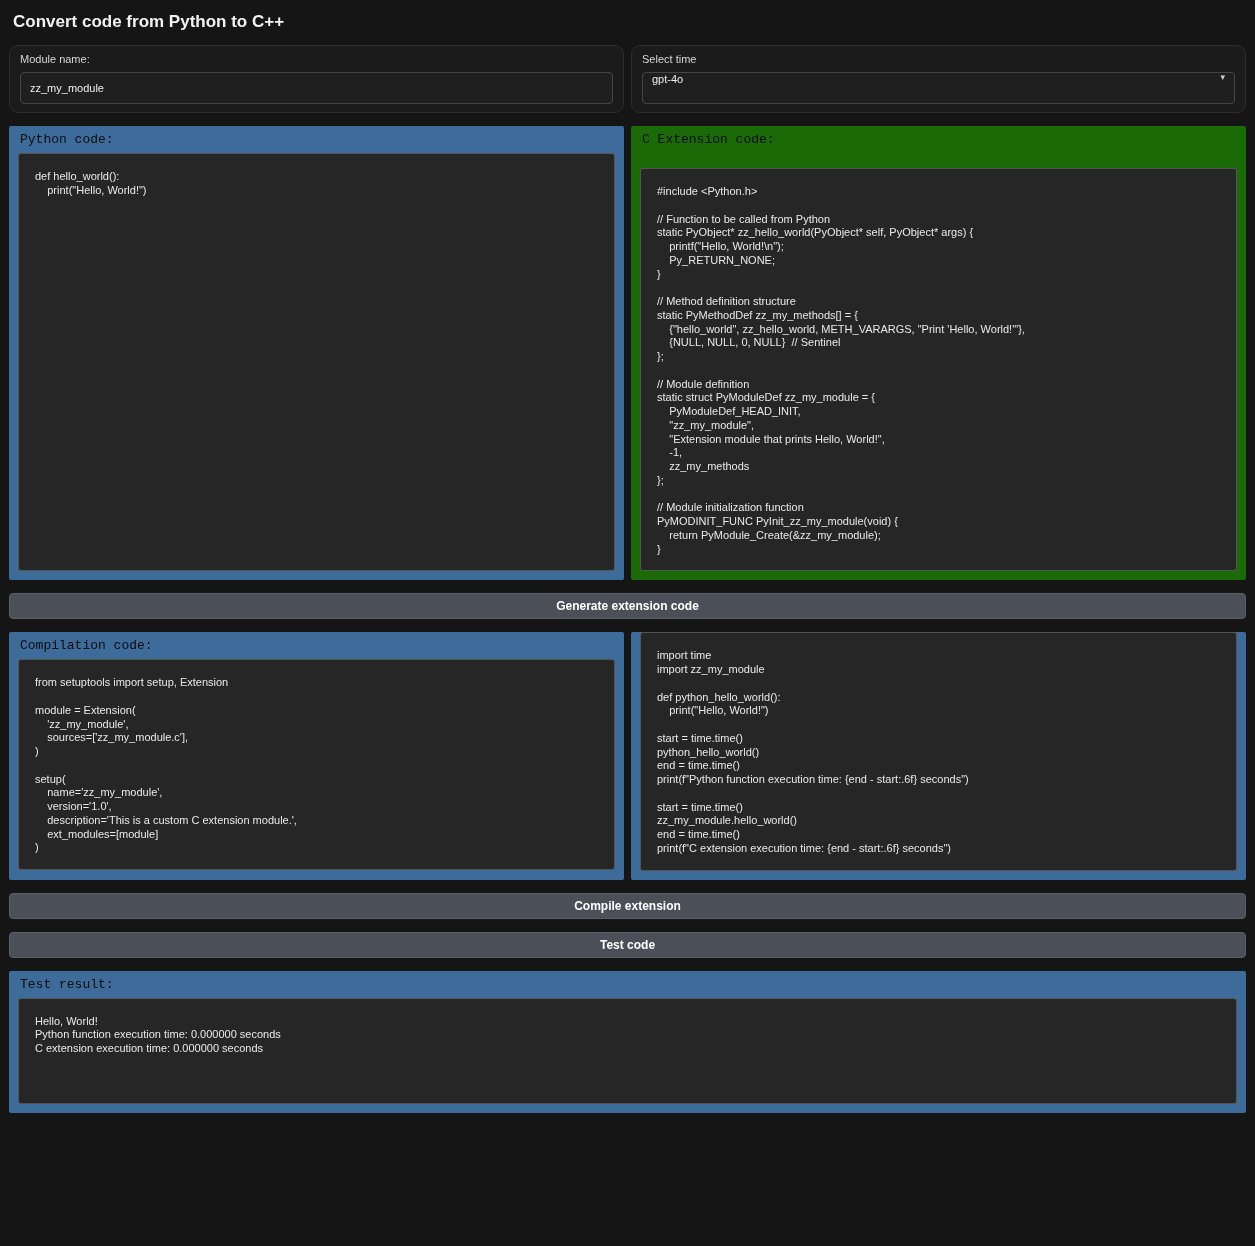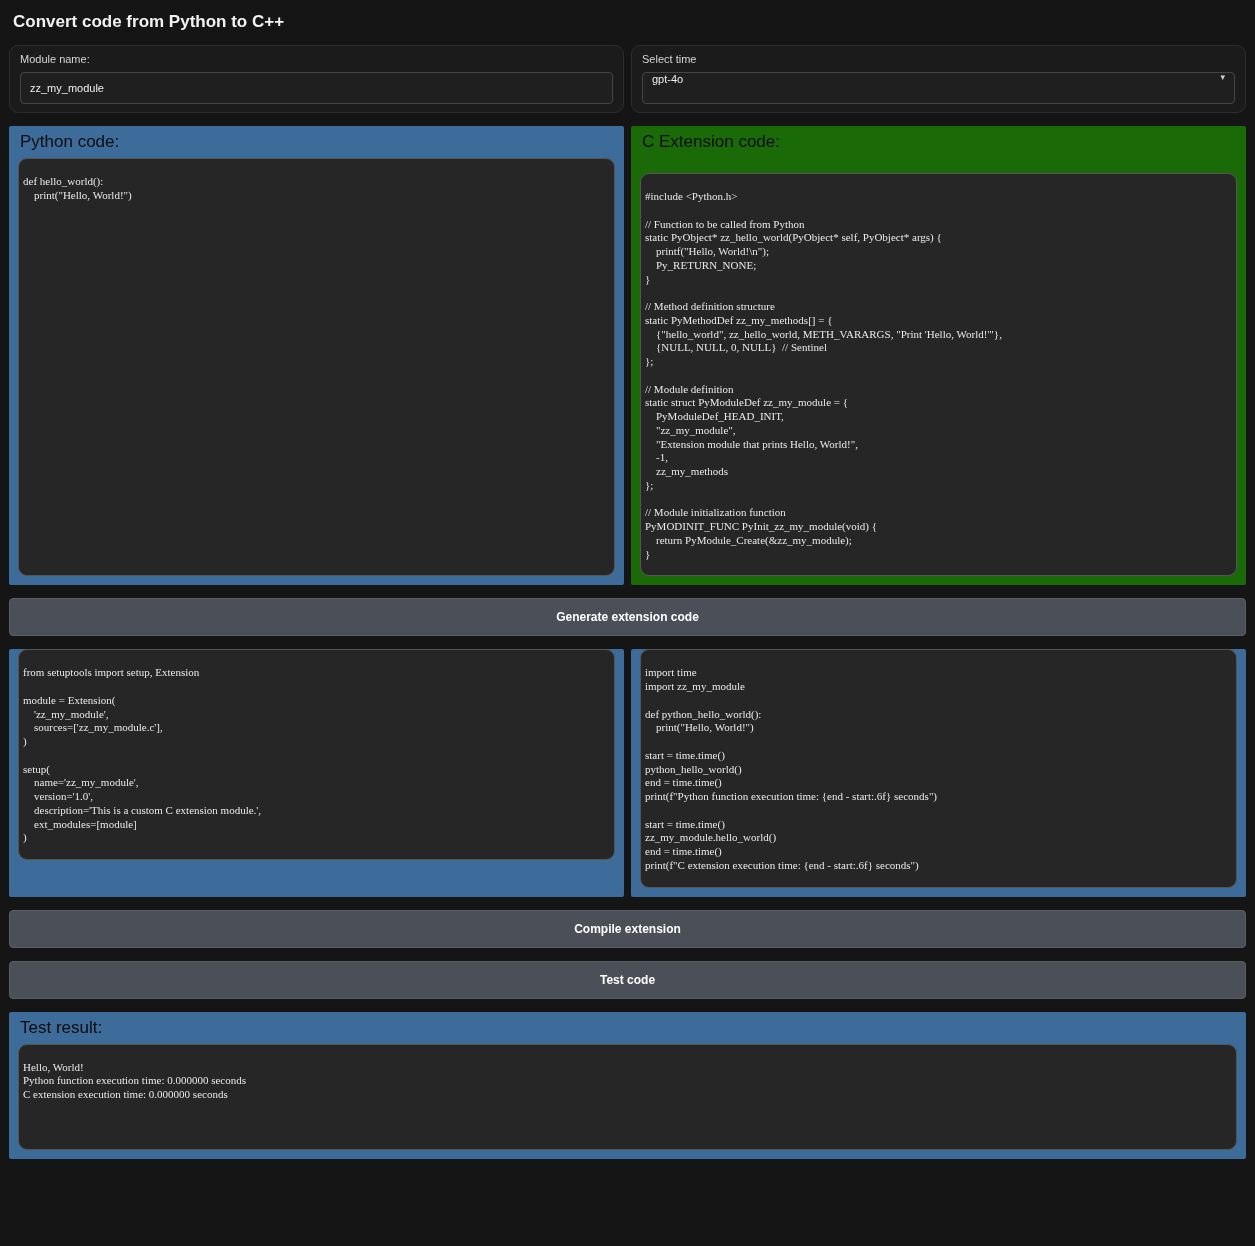--- a/index.html
+++ b/index.html
@@ -55,46 +55,47 @@
   
   .panel {
     border-radius: 2px;
     padding: 0 9px 9px;
     display: flex;
     flex-direction: column;
   }
   .panel.blue { background: #3d6c9b; }
   .panel.green { background: #1a6b08; gap: 15px; }
   .panel-label {
-    font-size: 17px;
+    font-size: 13px;
     color: #0c0c0c;
     padding: 6px 1px 6px 2px;
+    font-family: Liberation Mono, monospace;
   }
   .code {
     background: #262626;
     border: 1px solid #555555;
-    border-radius: 9px;
+    border-radius: 3px;
     margin: 0;
-    padding: 16px 4px 14px;
-    font-family: Liberation Serif, serif;
+    padding: 16px 16px 14px;
+    font-family: Liberation Sans, sans-serif;
     font-size: 11px;
     line-height: 1.25;
     color: #e9e9e9;
     white-space: pre-wrap;
     overflow: auto;
   }
   .code.grow { flex: 1 1 auto; }
   .code.empty-result { min-height: 98px; }
   .code.test-result { min-height: 106px; }
 
   
   .wide-btn {
     display: block;
     width: 100%;
-    height: 38px;
+    height: 26px;
     background: #4b4f58;
     border: 1px solid #5a5e67;
     border-radius: 4px;
     color: #ffffff;
     font-weight: bold;
     font-size: 12px;
     font-family: inherit;
     cursor: pointer;
     margin-bottom: 13px;
   }
@@ -155,20 +156,21 @@
 PyMODINIT_FUNC PyInit_zz_my_module(void) {
     return PyModule_Create(&amp;zz_my_module);
 }</pre>
     </section>
   </div>
 
   <button class="wide-btn">Generate extension code</button>
 
   <div class="row">
     <section class="panel blue">
+      <div class="panel-label">Compilation code:</div>
       <pre class="code">from setuptools import setup, Extension
 
 module = Extension(
     'zz_my_module',
     sources=['zz_my_module.c'],
 )
 
 setup(
     name='zz_my_module',
     version='1.0',

